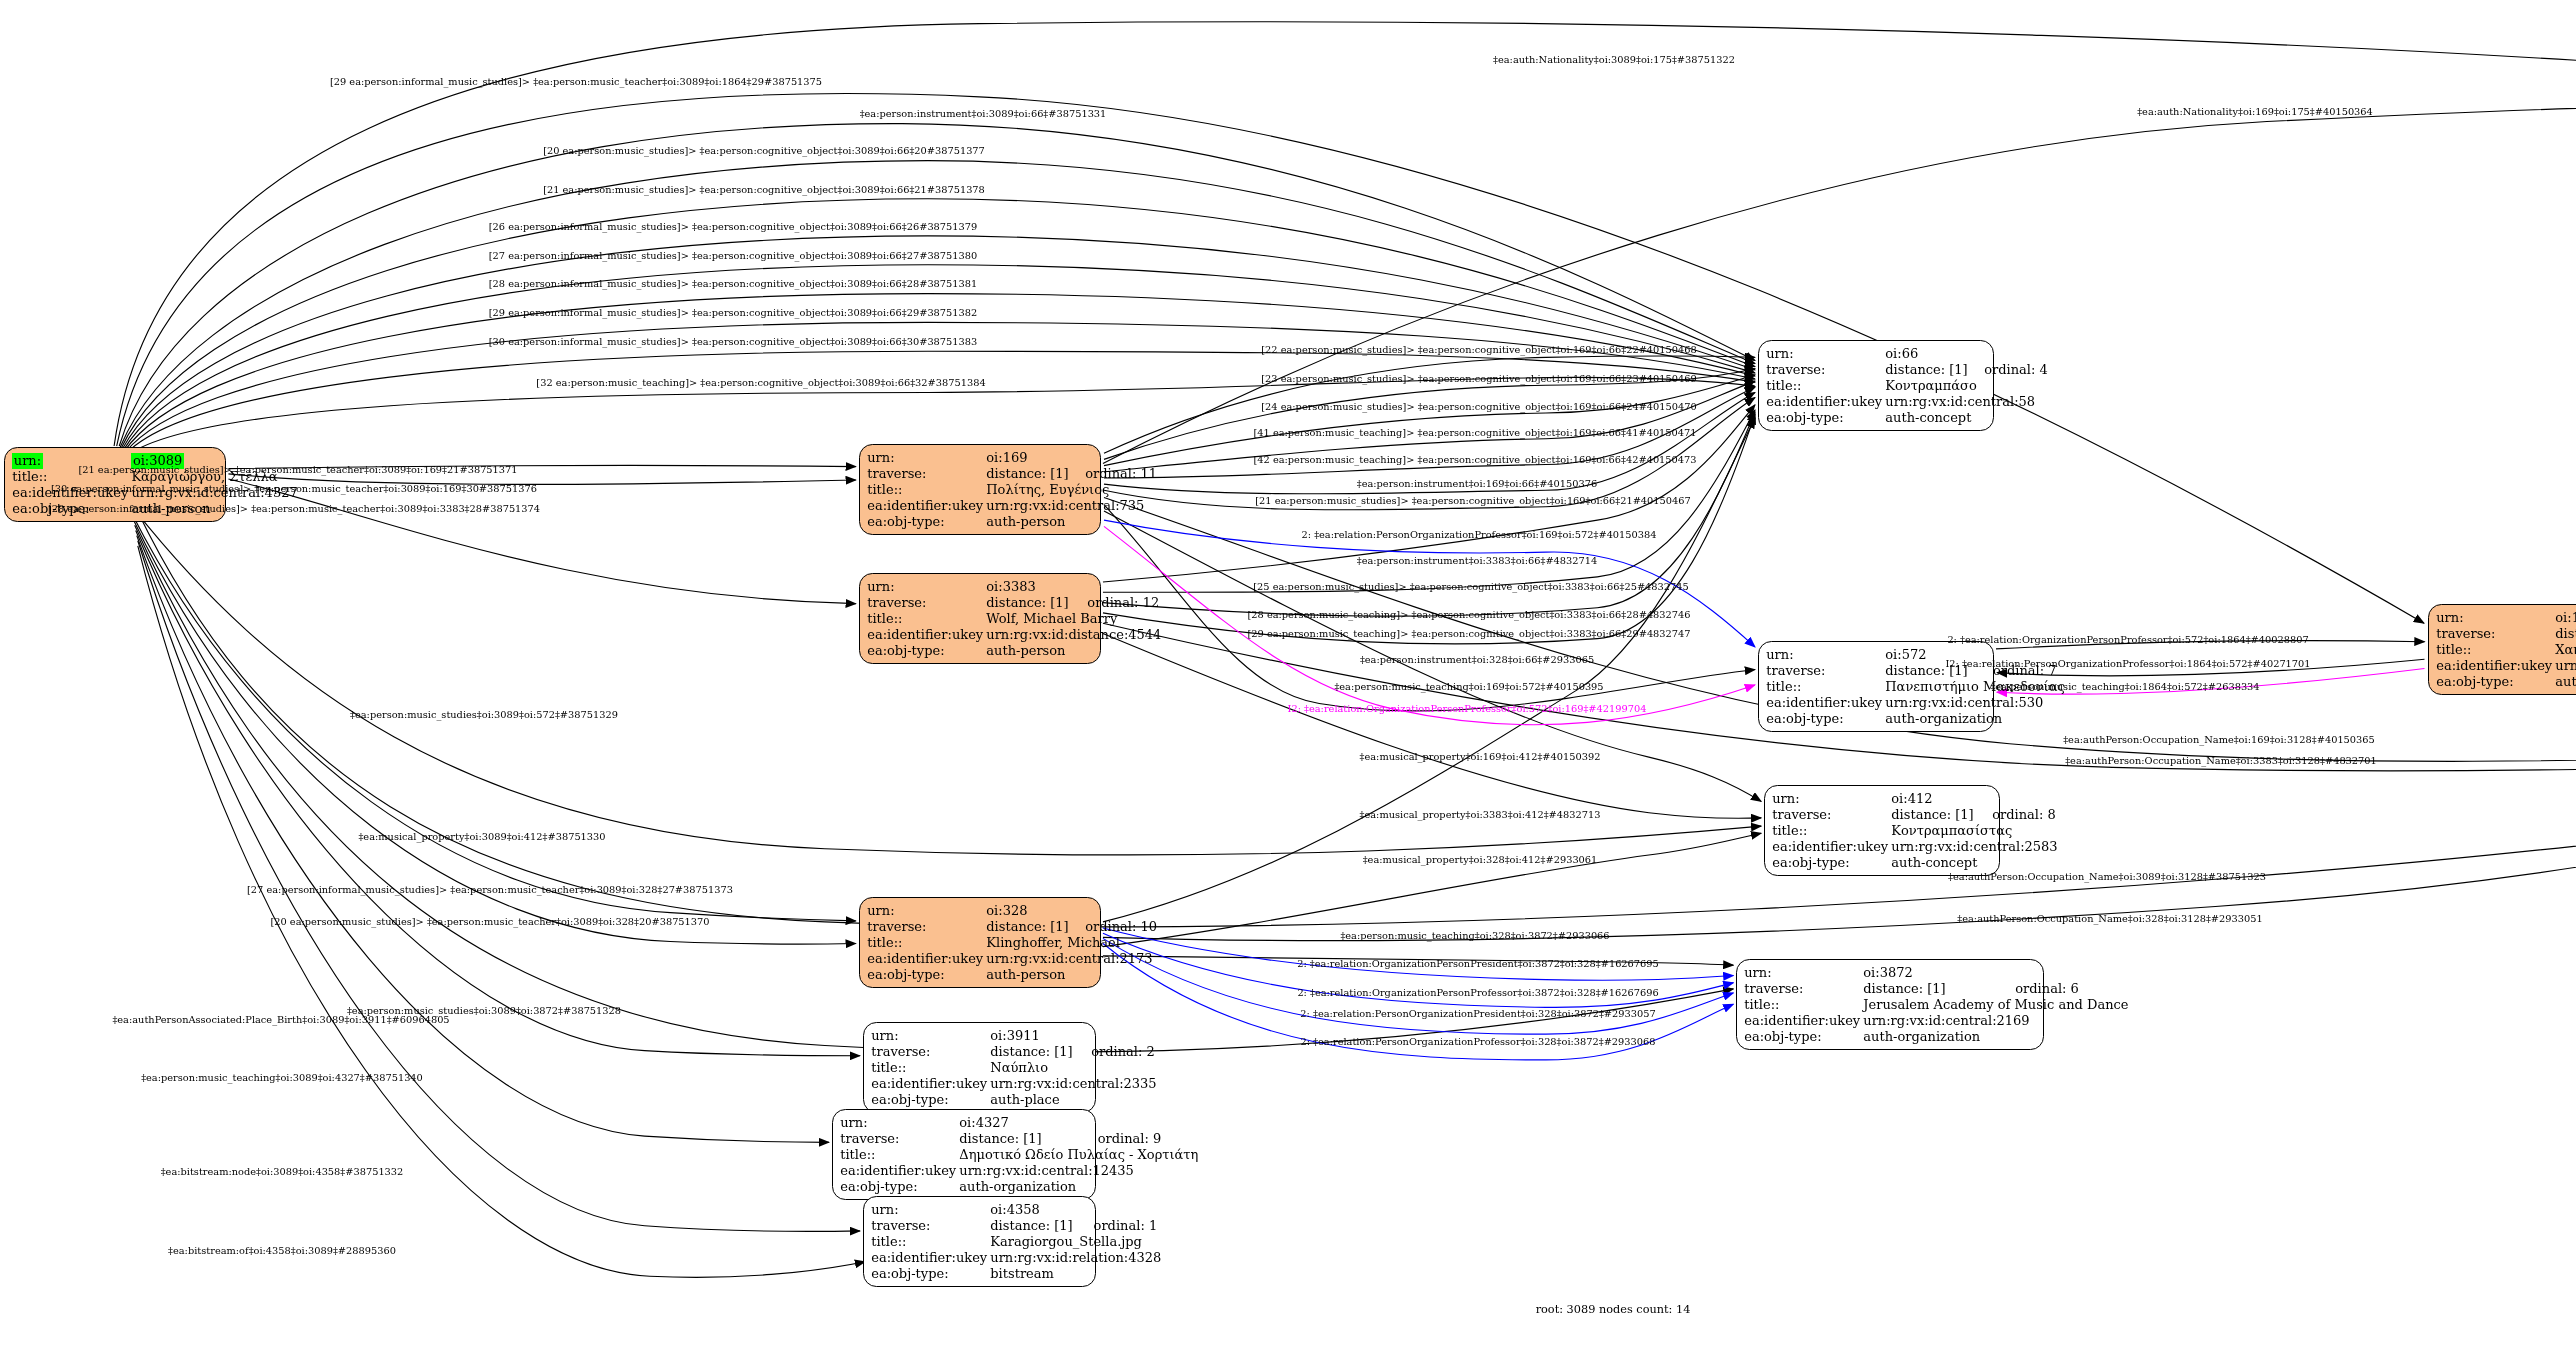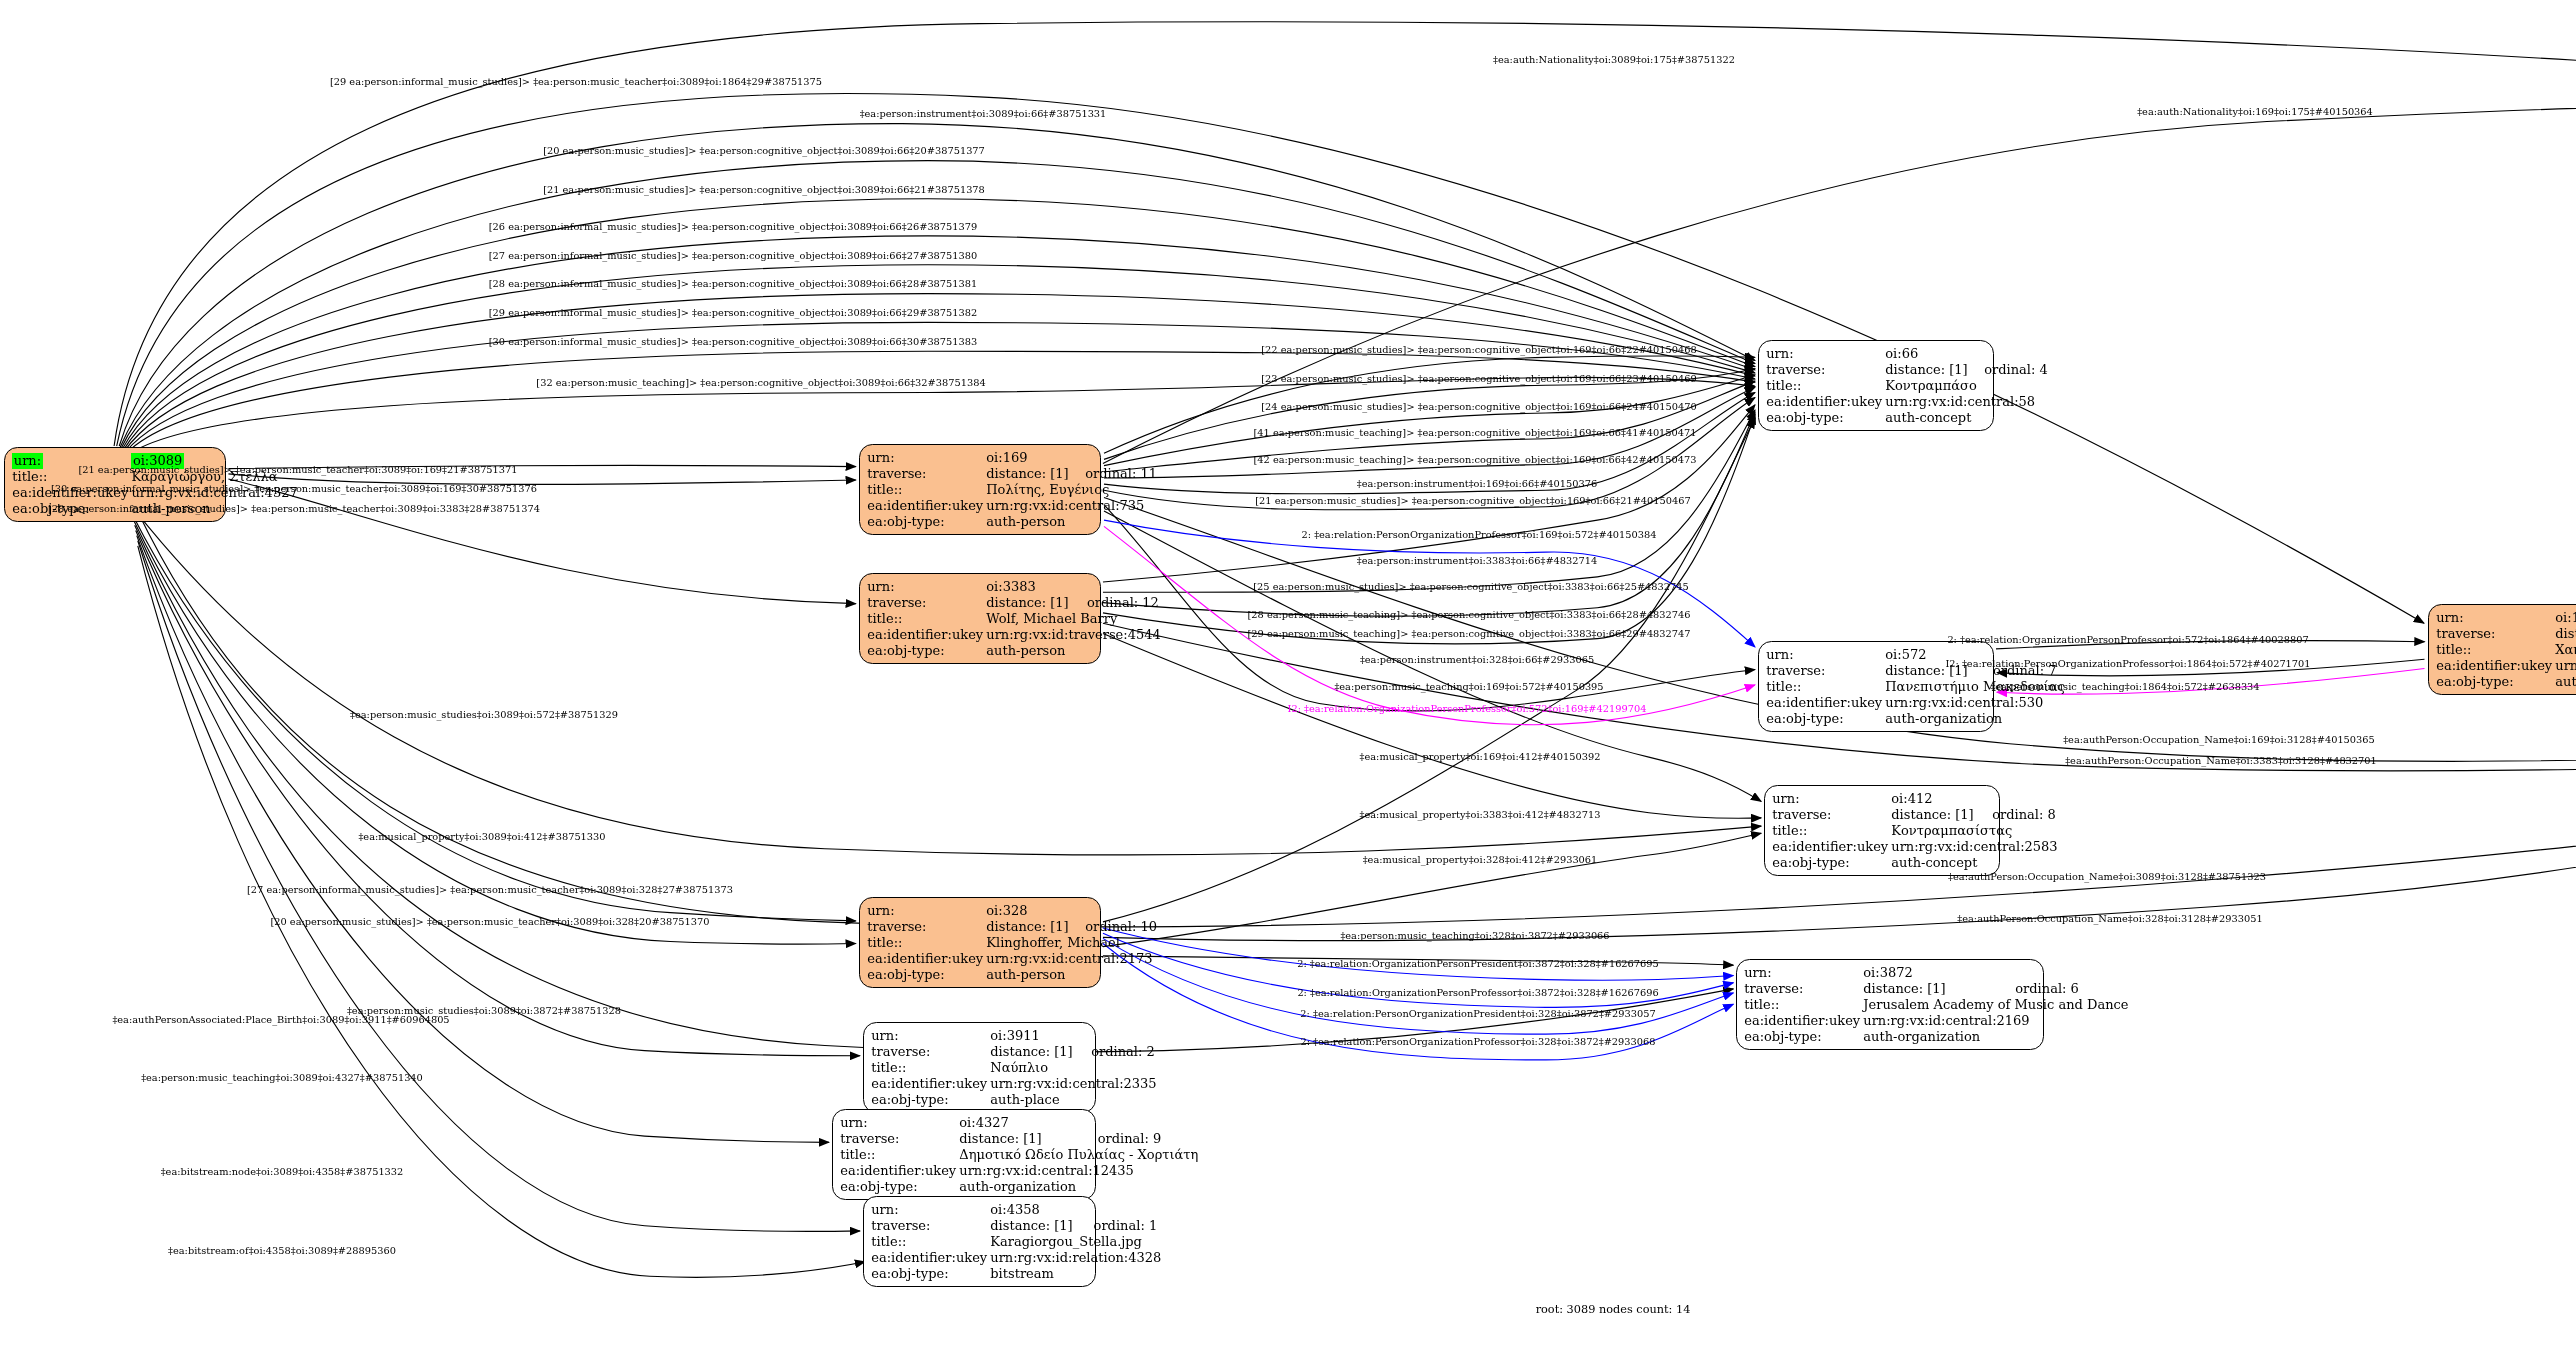--- a/index.html
+++ b/index.html
@@ -220,21 +220,21 @@
               <td class="k">traverse:</td>
               <td class="v">distance: [1]</td>
               <td class="ord">ordinal: 12</td>
             </tr>
             <tr>
               <td class="k">title::</td>
               <td class="v" colspan="2">Wolf, Michael Barry</td>
             </tr>
             <tr>
               <td class="k">ea:identifier:ukey</td>
-              <td class="v" colspan="2">urn:rg:vx:id:traverse:4544</td>
+              <td class="v" colspan="2">urn:rg:vx:id:distance:4544</td>
             </tr>
             <tr>
               <td class="k">ea:obj-type:</td>
               <td class="v" colspan="2">auth-person</td>
             </tr>
           </tbody>
         </table>
       </div>
       <div class="node person" style="left: 859px; top: 897px; width: 242px;">
         <table>

